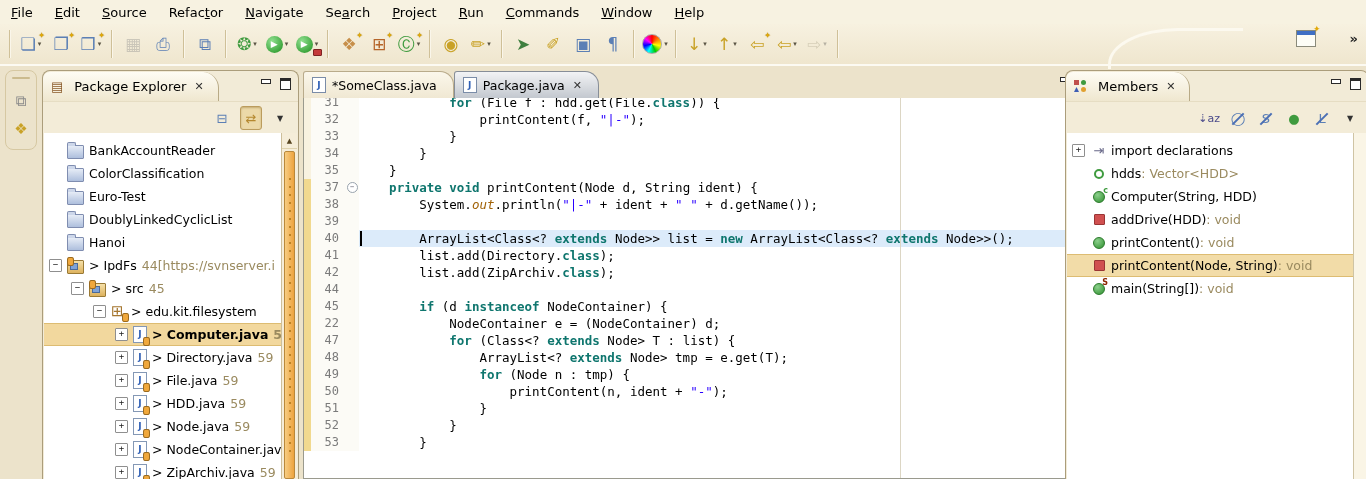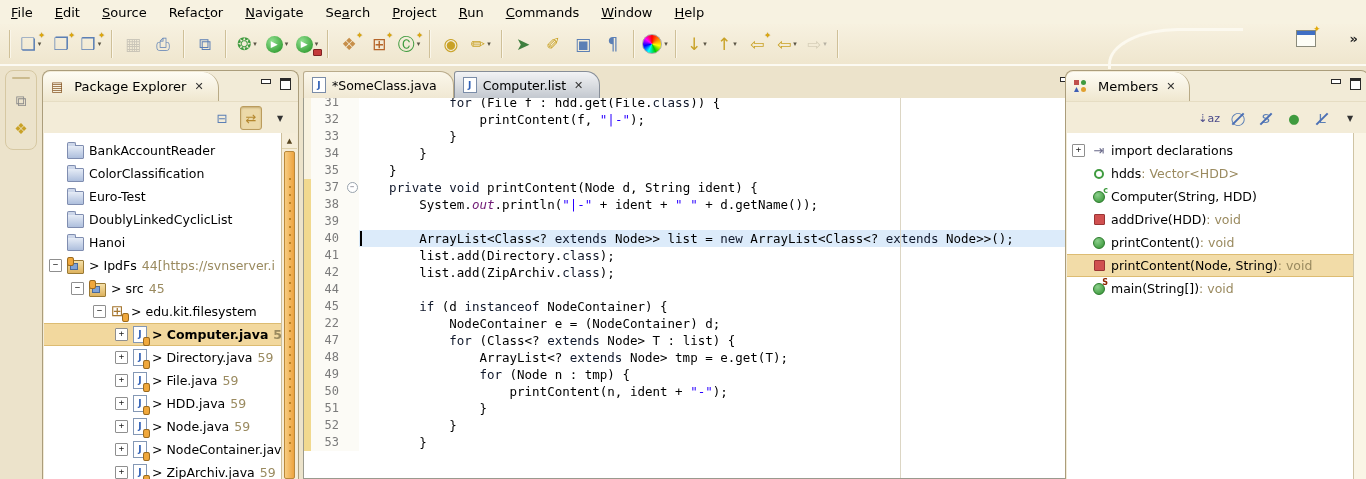--- a/index.html
+++ b/index.html
@@ -127,23 +127,23 @@
   .qd{width:7px;flex:none;background:#f8f2e0}
   .qd.chg{background:#f1d98f}
   .ln{width:34px;flex:none;text-align:right;padding-right:6px;box-sizing:border-box;
       font:12px/17px "DejaVu Sans Mono",monospace;color:#7b7b7b;background:#fcfbf6}
   .fcol{width:14px;flex:none;background:#fcfbf6;display:flex;align-items:center;justify-content:center}
   .fold{width:9px;height:9px;border:1px solid #99a3ad;border-radius:50%;background:#fff;
         font:7px/8px "DejaVu Sans Mono",monospace;color:#556;text-align:center}
   .code{flex:1;font:12.5px/17px "DejaVu Sans Mono",monospace;white-space:pre}
   .code-line.current .code{background:#dcebfa}
   .cursor{position:absolute;left:56px;top:1px;width:2px;height:15px;background:#000}
-  .tk-k{color:#0f172a;font-weight:normal}
+  .tk-k{color:#0f766e;font-weight:bold}
   .tk-s{color:#2a00ff}
-  .tk-f{color:#701a75;font-style:italic}
+  .tk-f{color:#a16207;font-style:italic}
   .tk-d{color:#000}
   .print-margin{position:absolute;left:596px;top:0;bottom:0;width:1px;background:#dcd6c4;z-index:3;pointer-events:none}
   
   #pkg-panel{left:42px;width:257px}
   #mem-panel{left:1065px;width:304px}
   .pkg-rows{position:absolute;left:0;right:16px;top:0;bottom:0;overflow:hidden;padding-top:6px}
   .mem-rows{position:absolute;left:0;right:14px;top:0;bottom:0;overflow:hidden;padding-top:6px}
   .mem-trough{position:absolute;right:0;top:0;bottom:0;width:14px;background:#faf5e6;border-left:1px solid #cfc4a4;box-sizing:border-box}
 </style>
 </head>
@@ -442,21 +442,21 @@
 </div>
 
 <div class="editor">
   <div class="tabbar" id="etabbar">
     <div class="etab inactive">
         <span class="jficon"></span>
         <span>*SomeClass.java</span>
       </div>
       <div class="etab active">
         <span class="jficon"></span>
-        <span>Computer.list</span>
+        <span>Package.java</span>
         <span class="pclose">✕</span>
       </div>
       <div class="winbtns" style="top:6px">
       <span class="wmin"></span>
       <span class="wmax"></span>
     </div>
   </div>
   <div class="ebody">
     <div class="codewrap">
       <div class="print-margin"></div>

